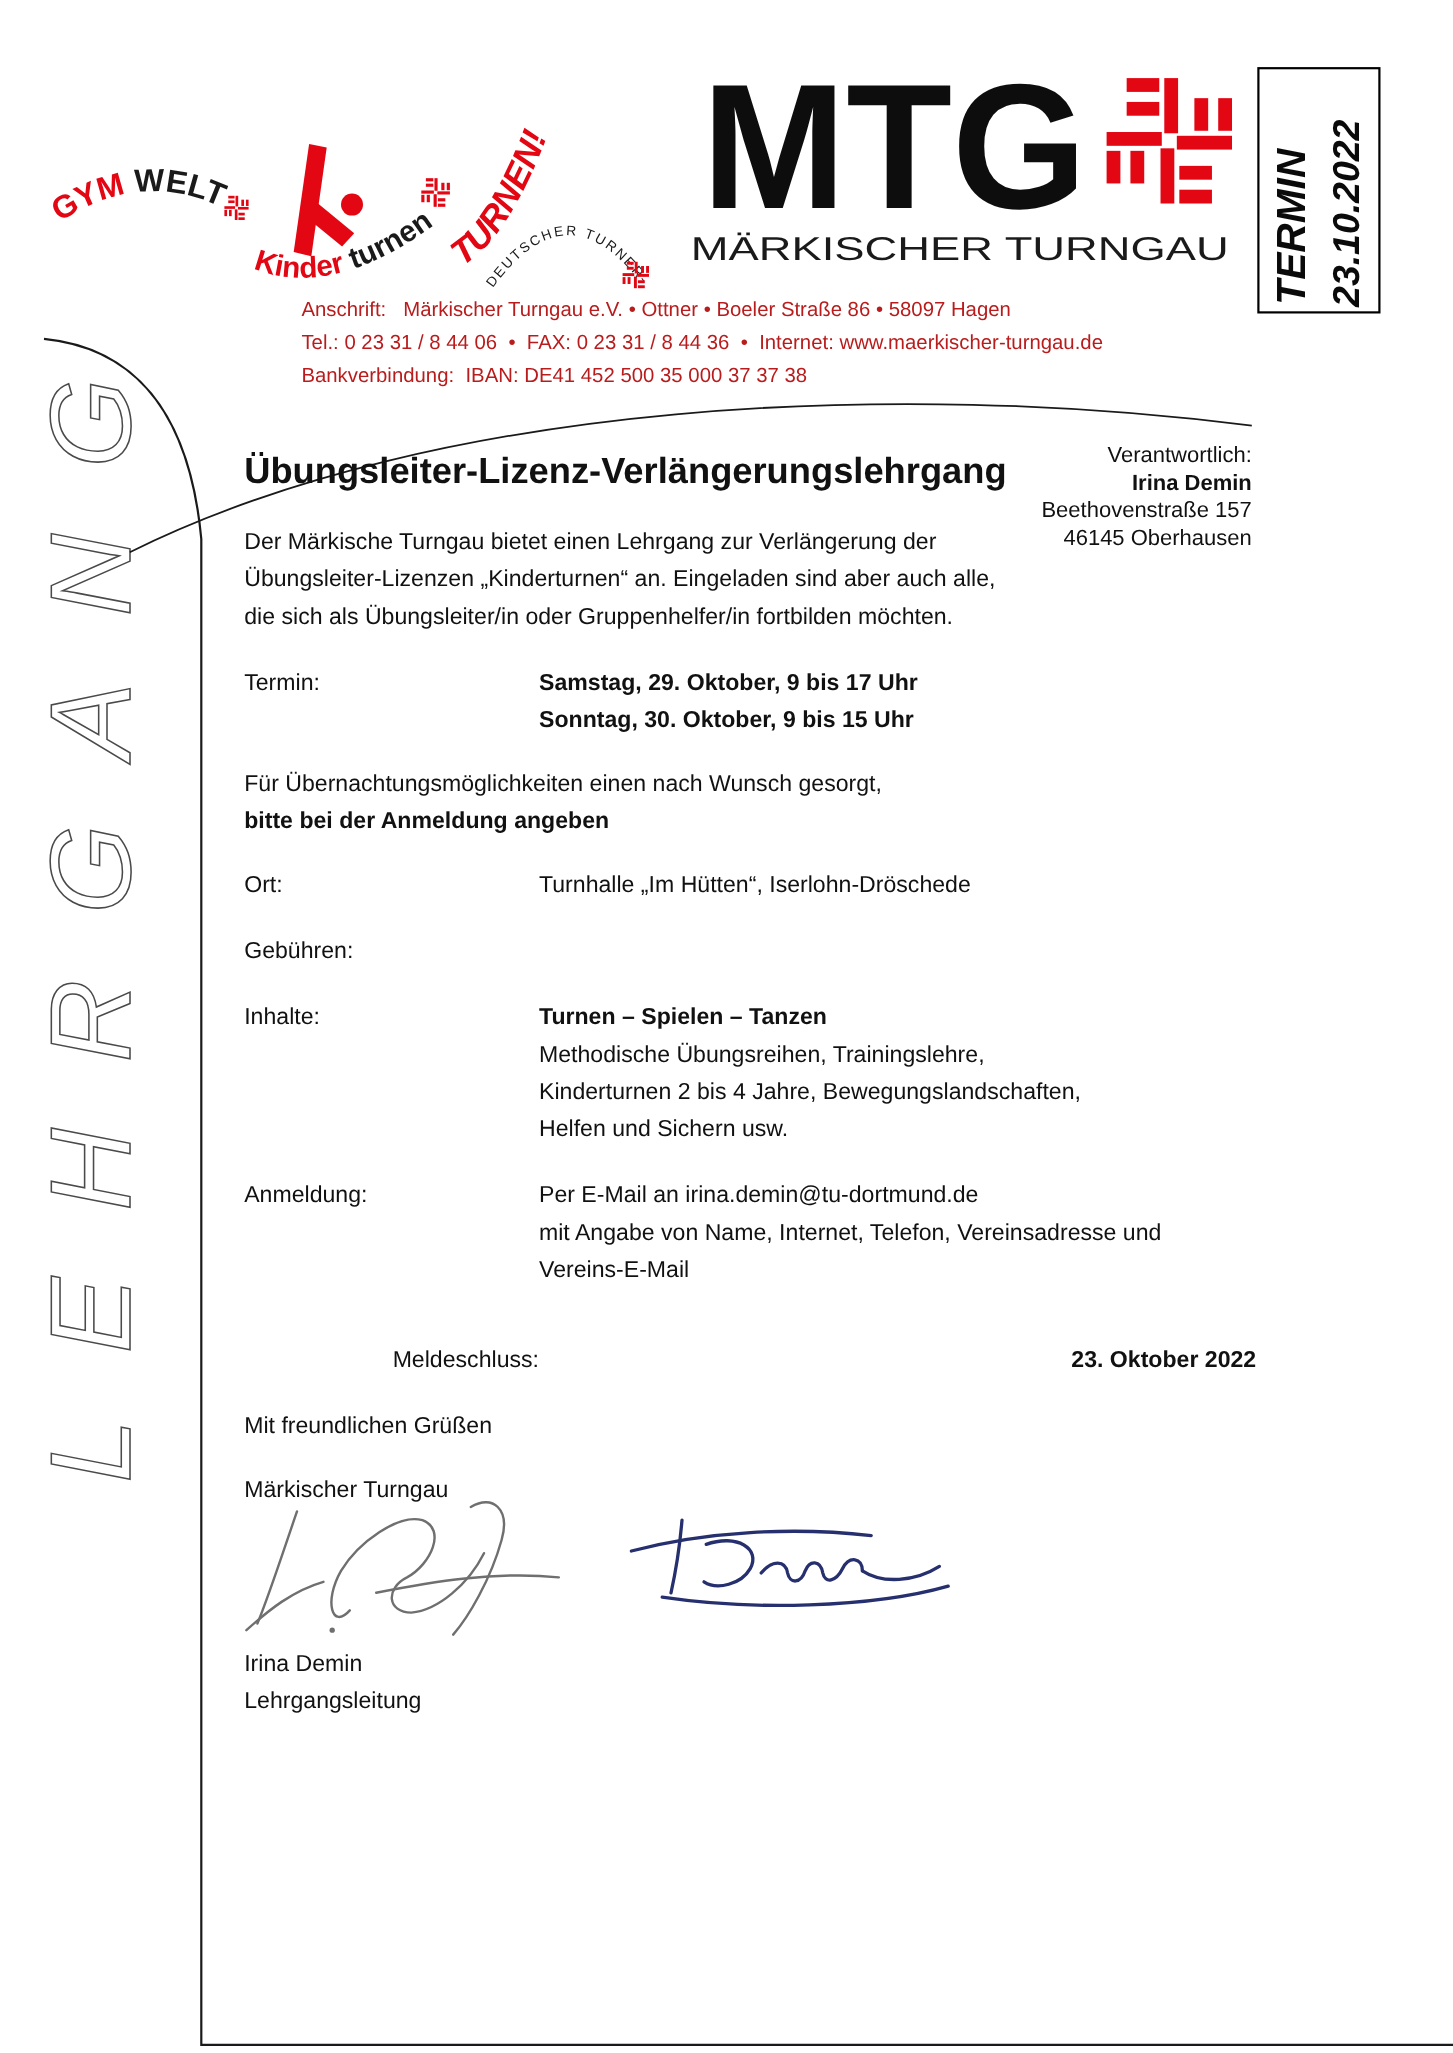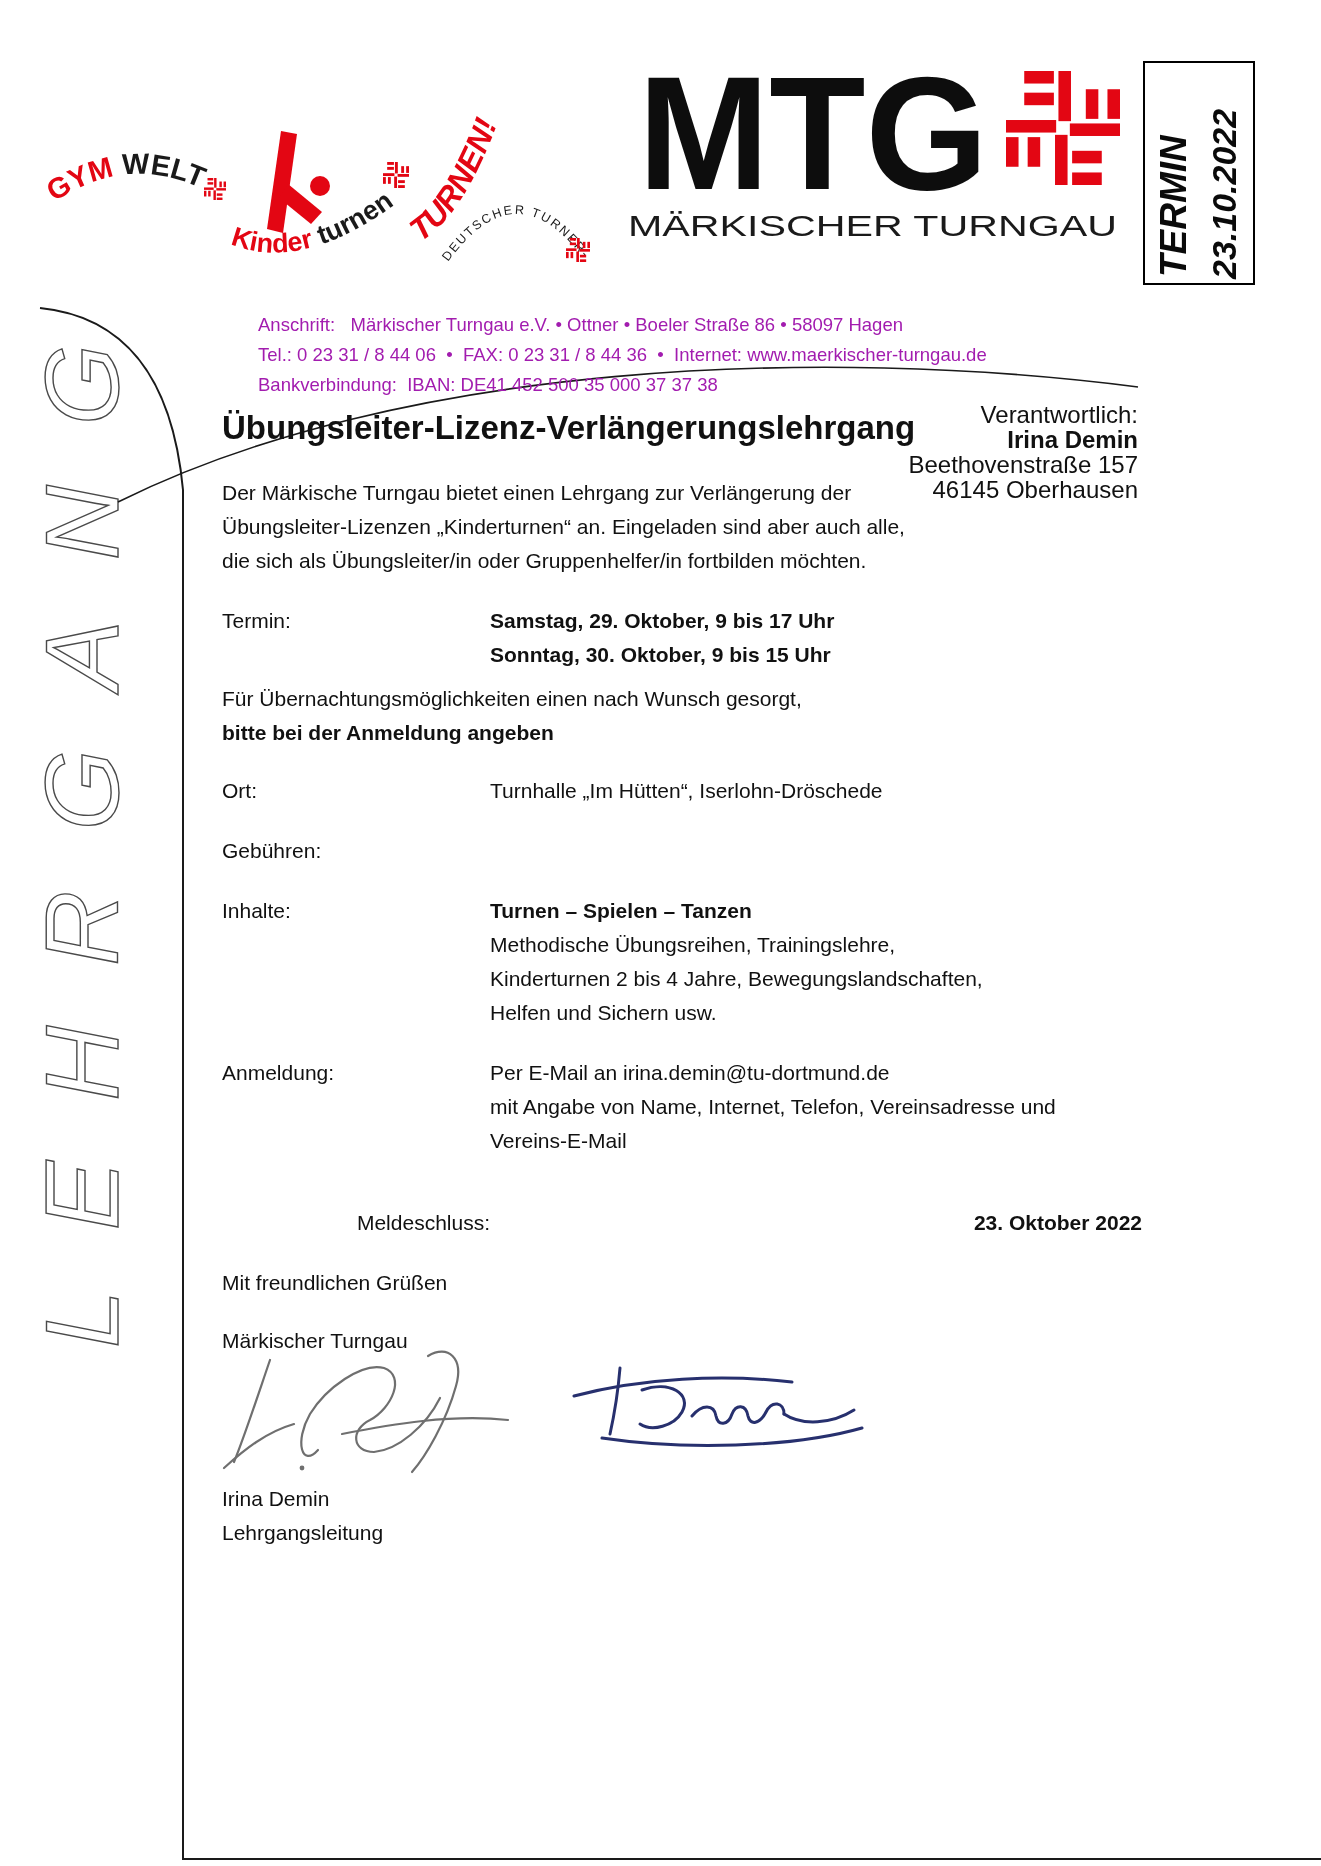--- a/index.html
+++ b/index.html
@@ -2,36 +2,36 @@
 <html><head>
 <meta charset="utf-8">
 <style>
   html,body{margin:0;padding:0;background:#fff;}
   body{font-family:"Liberation Sans","DejaVu Sans",sans-serif;color:#111;}
   .page{position:relative;width:1321px;height:1866px;background:#fff;overflow:hidden;}
   svg{display:block;}
   .abs{position:absolute;}
   .pre{white-space:pre-wrap;}
   
-  .address{left:258px;top:266px;font-size:18.5px;line-height:30px;color:#a21caf;margin-top:44px;}
+  .address{left:274px;top:266px;font-size:18.5px;line-height:30px;color:#b91c1c;}
   
   .stamp{left:1143px;top:61px;width:112px;height:224px;border:2.5px solid #000;box-sizing:border-box;background:#fff;}
   .stamp .rot{position:absolute;white-space:nowrap;transform-origin:0 0;transform:rotate(-90deg);
       font-weight:bold;font-style:italic;color:#0a0a0a;}
   .stamp .rot.label{left:8px;top:214px;font-size:37px;}
   .stamp .rot.date{left:60px;top:216px;font-size:34px;}
   
-  .responsible{left:860px;top:402px;width:278px;text-align:right;font-size:24px;line-height:25px;}
+  .responsible{left:860px;top:402px;width:278px;text-align:right;font-size:20px;line-height:25px;}
   .responsible .name{font-weight:bold;}
   
   .content{left:222px;top:408px;width:920px;font-size:21px;line-height:34px;}
   .content .title{font-size:33px;line-height:40px;font-weight:bold;margin:0 0 28px 0;}
   .content .intro{margin:0 0 26px 0;}
   .row{display:grid;grid-template-columns:268px 1fr;margin:0 0 26px 0;}
-  .row.tight{margin-bottom:10px;}
+  .row.tight{margin-bottom:24px;}
   .para{margin:0 0 24px 0;}
   .b{font-weight:bold;}
   .mt-big{margin-top:48px;text-align:right;}
   .sig-row{position:relative;height:128px;margin-top:-8px;}
   .names{display:grid;grid-template-columns:388px 1fr;margin-top:4px;}
 </style>
 </head>
 <body>
 
 <div class="page">

